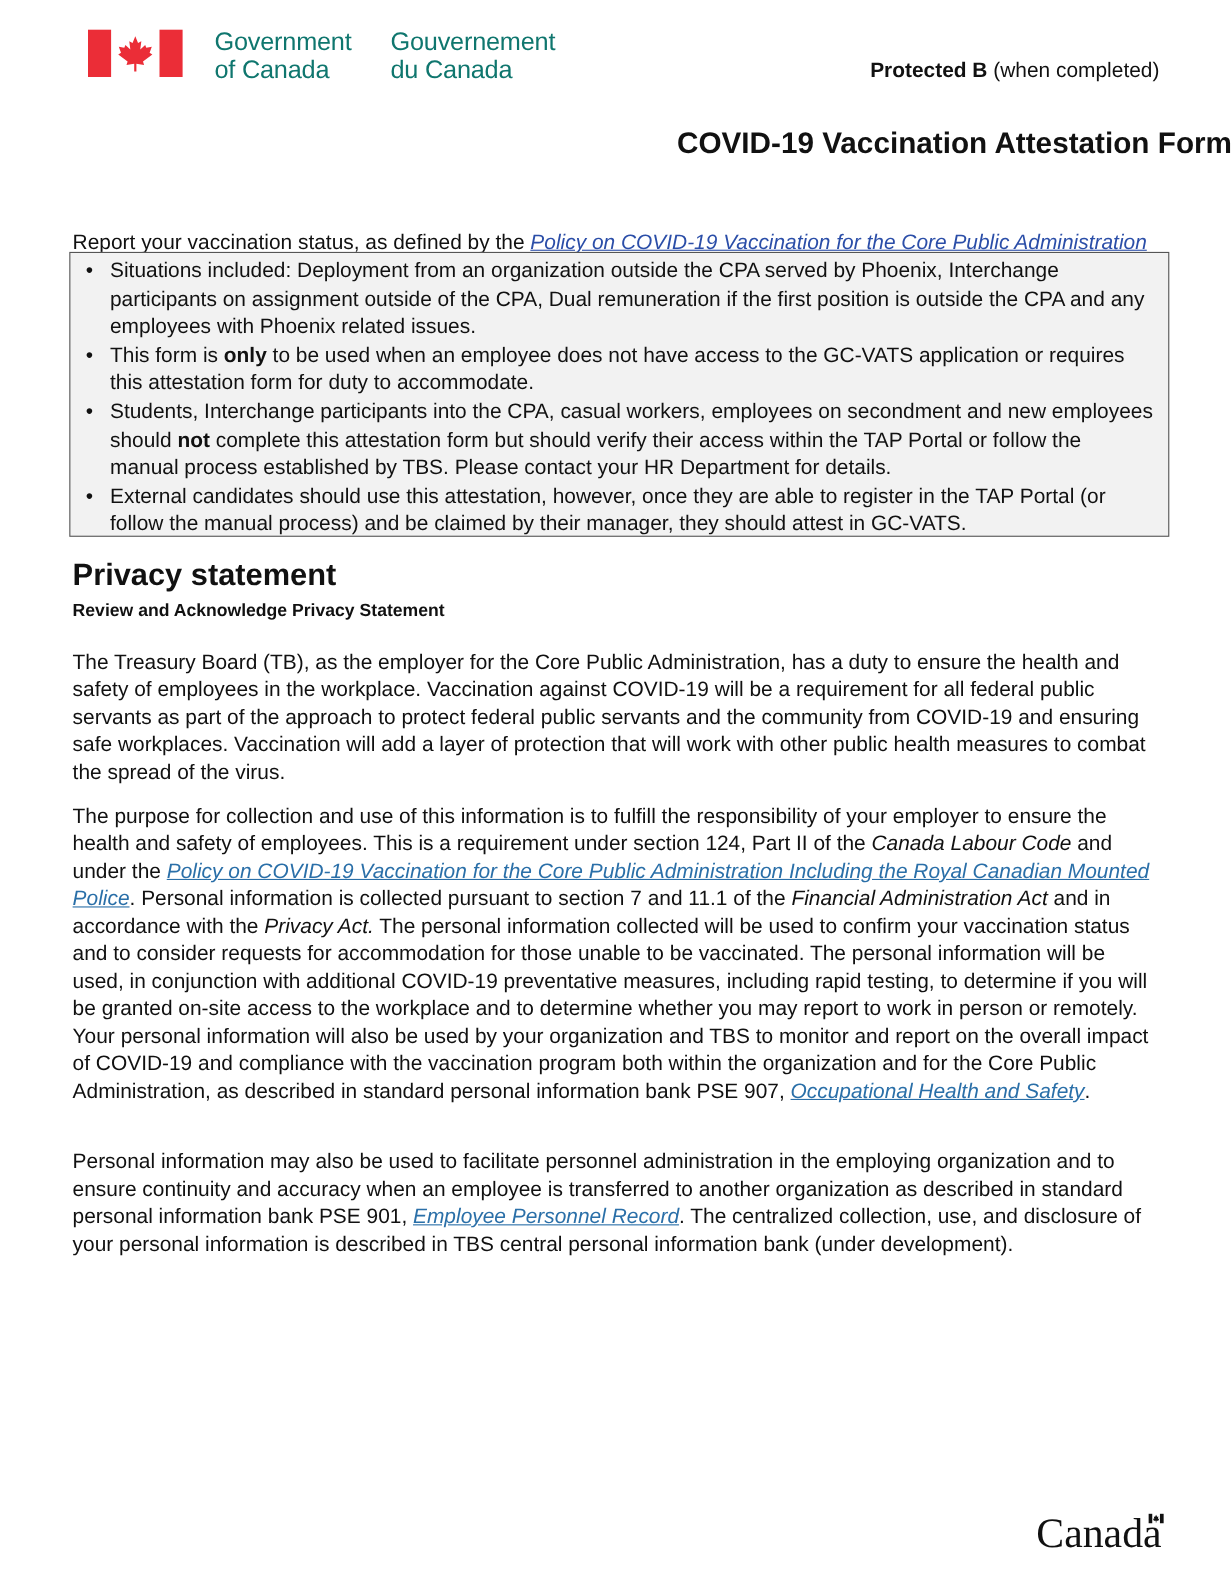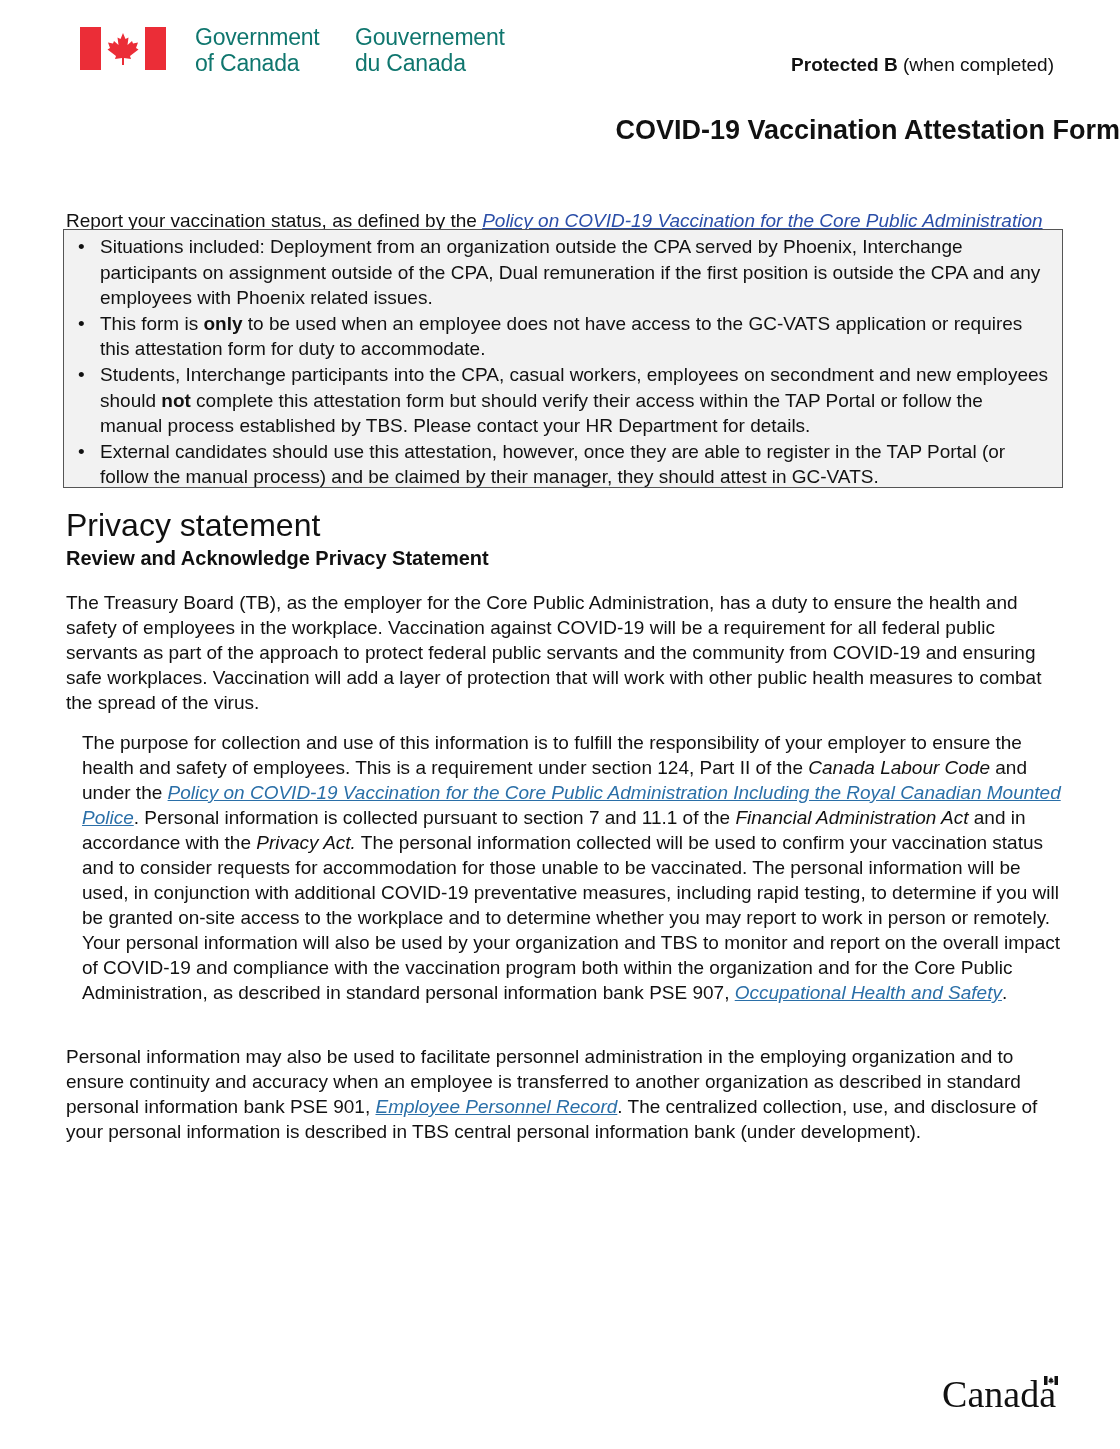--- a/index.html
+++ b/index.html
@@ -26,26 +26,26 @@
 
   .notice {
     position: absolute; left: 63px; top: 229px; width: 1000px; height: 259px;
     background: #f2f2f2; border: 1px solid #555; box-sizing: border-box;
     padding: 4px 12px 0 10px; font-size: 19px; line-height: 25.6px;
   }
   .notice ul { margin: 0; padding: 0 0 0 26px; }
   .notice li { list-style: none; position: relative; }
   .notice li::before { content: "\2022"; position: absolute; left: -22px; top: 0; }
 
-  .h2 { position: absolute; left: 66px; top: 507px; font-size: 32px; font-weight: normal; }
-  .h3 { position: absolute; left: 66px; top: 547px; font-size: 20px; font-weight: bold; }
+  .h2 { position: absolute; left: 66px; top: 507px; font-size: 28px; font-weight: bold; }
+  .h3 { position: absolute; left: 66px; top: 547px; font-size: 16px; font-weight: bold; }
 
   .para { position: absolute; left: 66px; width: 990px; font-size: 19px; line-height: 25px; }
   .p1 { top: 590px; }
-  .p2 { top: 730px; margin-left: 16px; }
+  .p2 { top: 730px; }
   .p3 { top: 1044px; }
 
   .wordmark { position: absolute; right: 64px; top: 1372px; font-family: "Liberation Serif", serif; font-size: 38px; color: #111; }
   .wordmark .mini-flag { position: absolute; right: -2px; top: 4px; width: 14px; height: 9px; }
 </style>
 </head>
 <body>
 
 <div class="header">
   <div class="flag">

